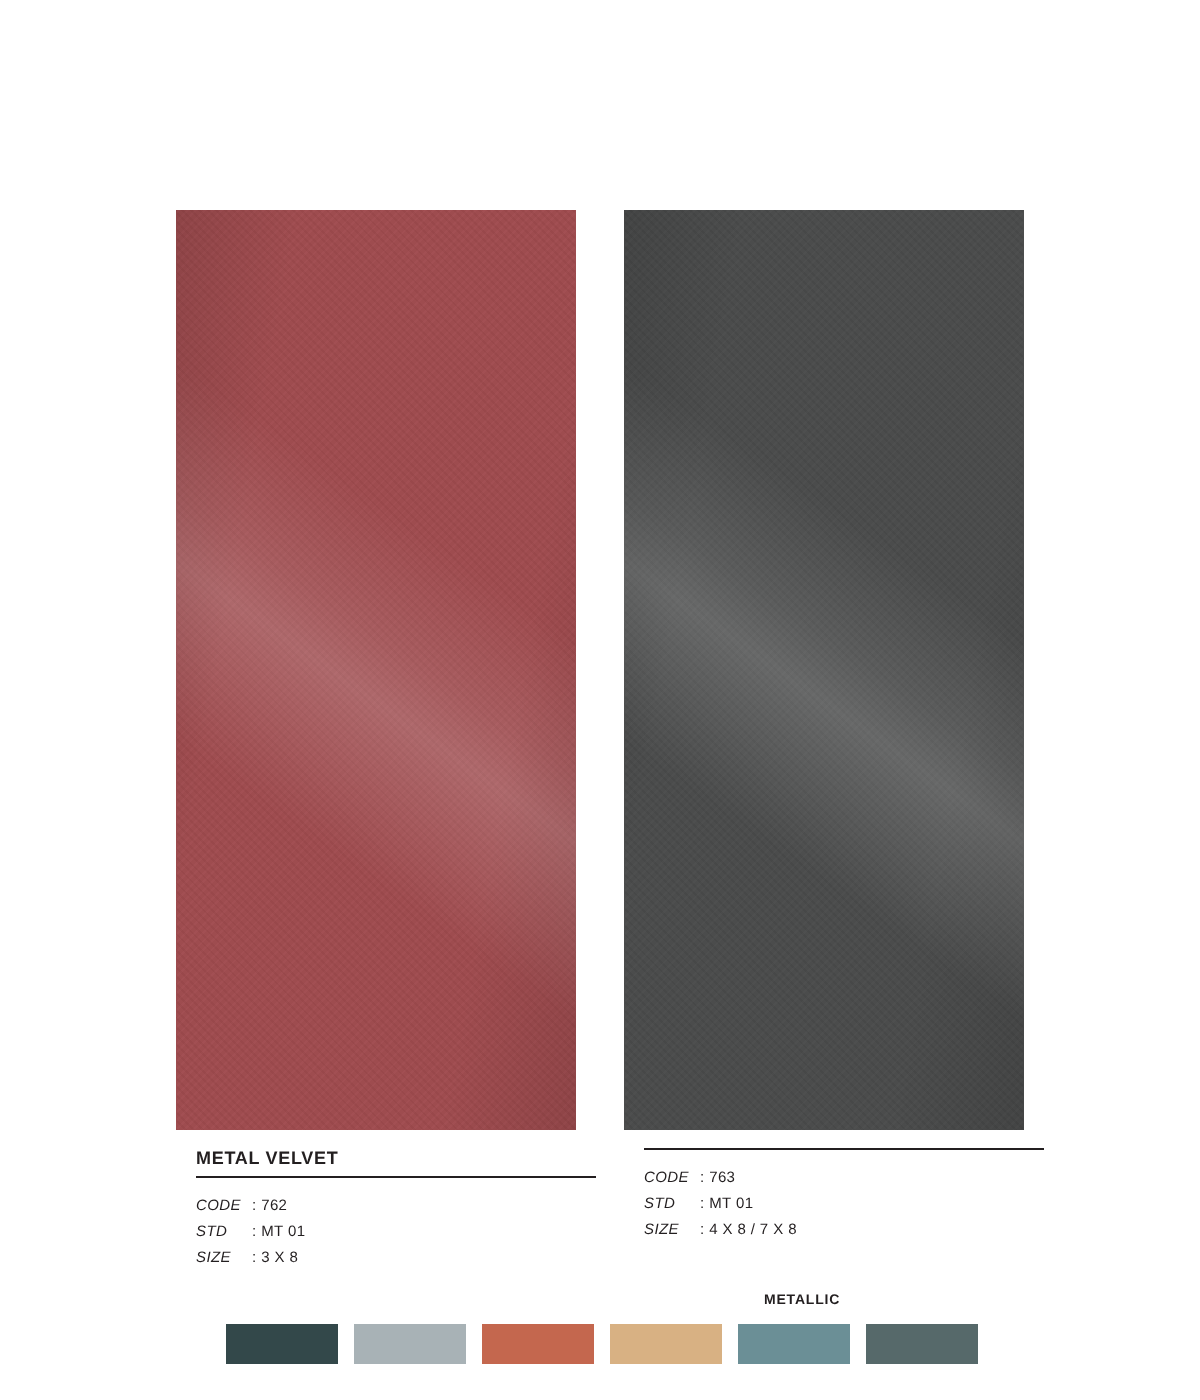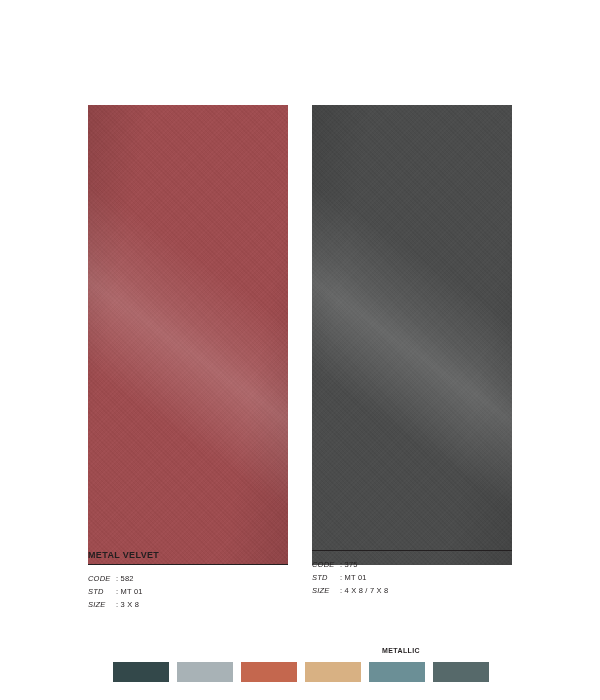--- a/index.html
+++ b/index.html
@@ -69,21 +69,22 @@
     position: absolute;
     inset: 0;
     background: linear-gradient(100deg, rgba(0,0,0,0.10) 0%, rgba(0,0,0,0.00) 22%, rgba(0,0,0,0.00) 76%, rgba(0,0,0,0.10) 100%);
     pointer-events: none;
   }
 
   
   .caption {
     position: absolute;
     width: 200px;
-    top: 550px;
+    top: 574px;
+    margin-left: 10px;
   }
   .caption-left  { left: 88px;  }
   .caption-right { left: 312px; }
 
   .caption .name {
     font-size: 9px;
     font-weight: bold;
     letter-spacing: 0.35px;
     color: #231f20;
     padding-bottom: 4px;
@@ -150,37 +151,37 @@
     <div class="texture"></div>
     <div class="sheen"></div>
     <div class="vignette"></div>
   </div>
 
   <div class="caption caption-left">
     <div class="name">METAL VELVET</div>
     <div class="rule"></div>
     <div class="spec-row">
       <span class="spec-key">CODE</span>
-      <span class="spec-val">: 582</span>
+      <span class="spec-val">: 762</span>
     </div>
     <div class="spec-row">
       <span class="spec-key">STD</span>
       <span class="spec-val">: MT 01</span>
     </div>
     <div class="spec-row">
       <span class="spec-key">SIZE</span>
       <span class="spec-val">: 3 X 8</span>
     </div>
   </div>
 
   <div class="caption caption-right">
     <div class="rule"></div>
     <div class="spec-row">
       <span class="spec-key">CODE</span>
-      <span class="spec-val">: 375</span>
+      <span class="spec-val">: 763</span>
     </div>
     <div class="spec-row">
       <span class="spec-key">STD</span>
       <span class="spec-val">: MT 01</span>
     </div>
     <div class="spec-row">
       <span class="spec-key">SIZE</span>
       <span class="spec-val">: 4 X 8 / 7 X 8</span>
     </div>
   </div>

